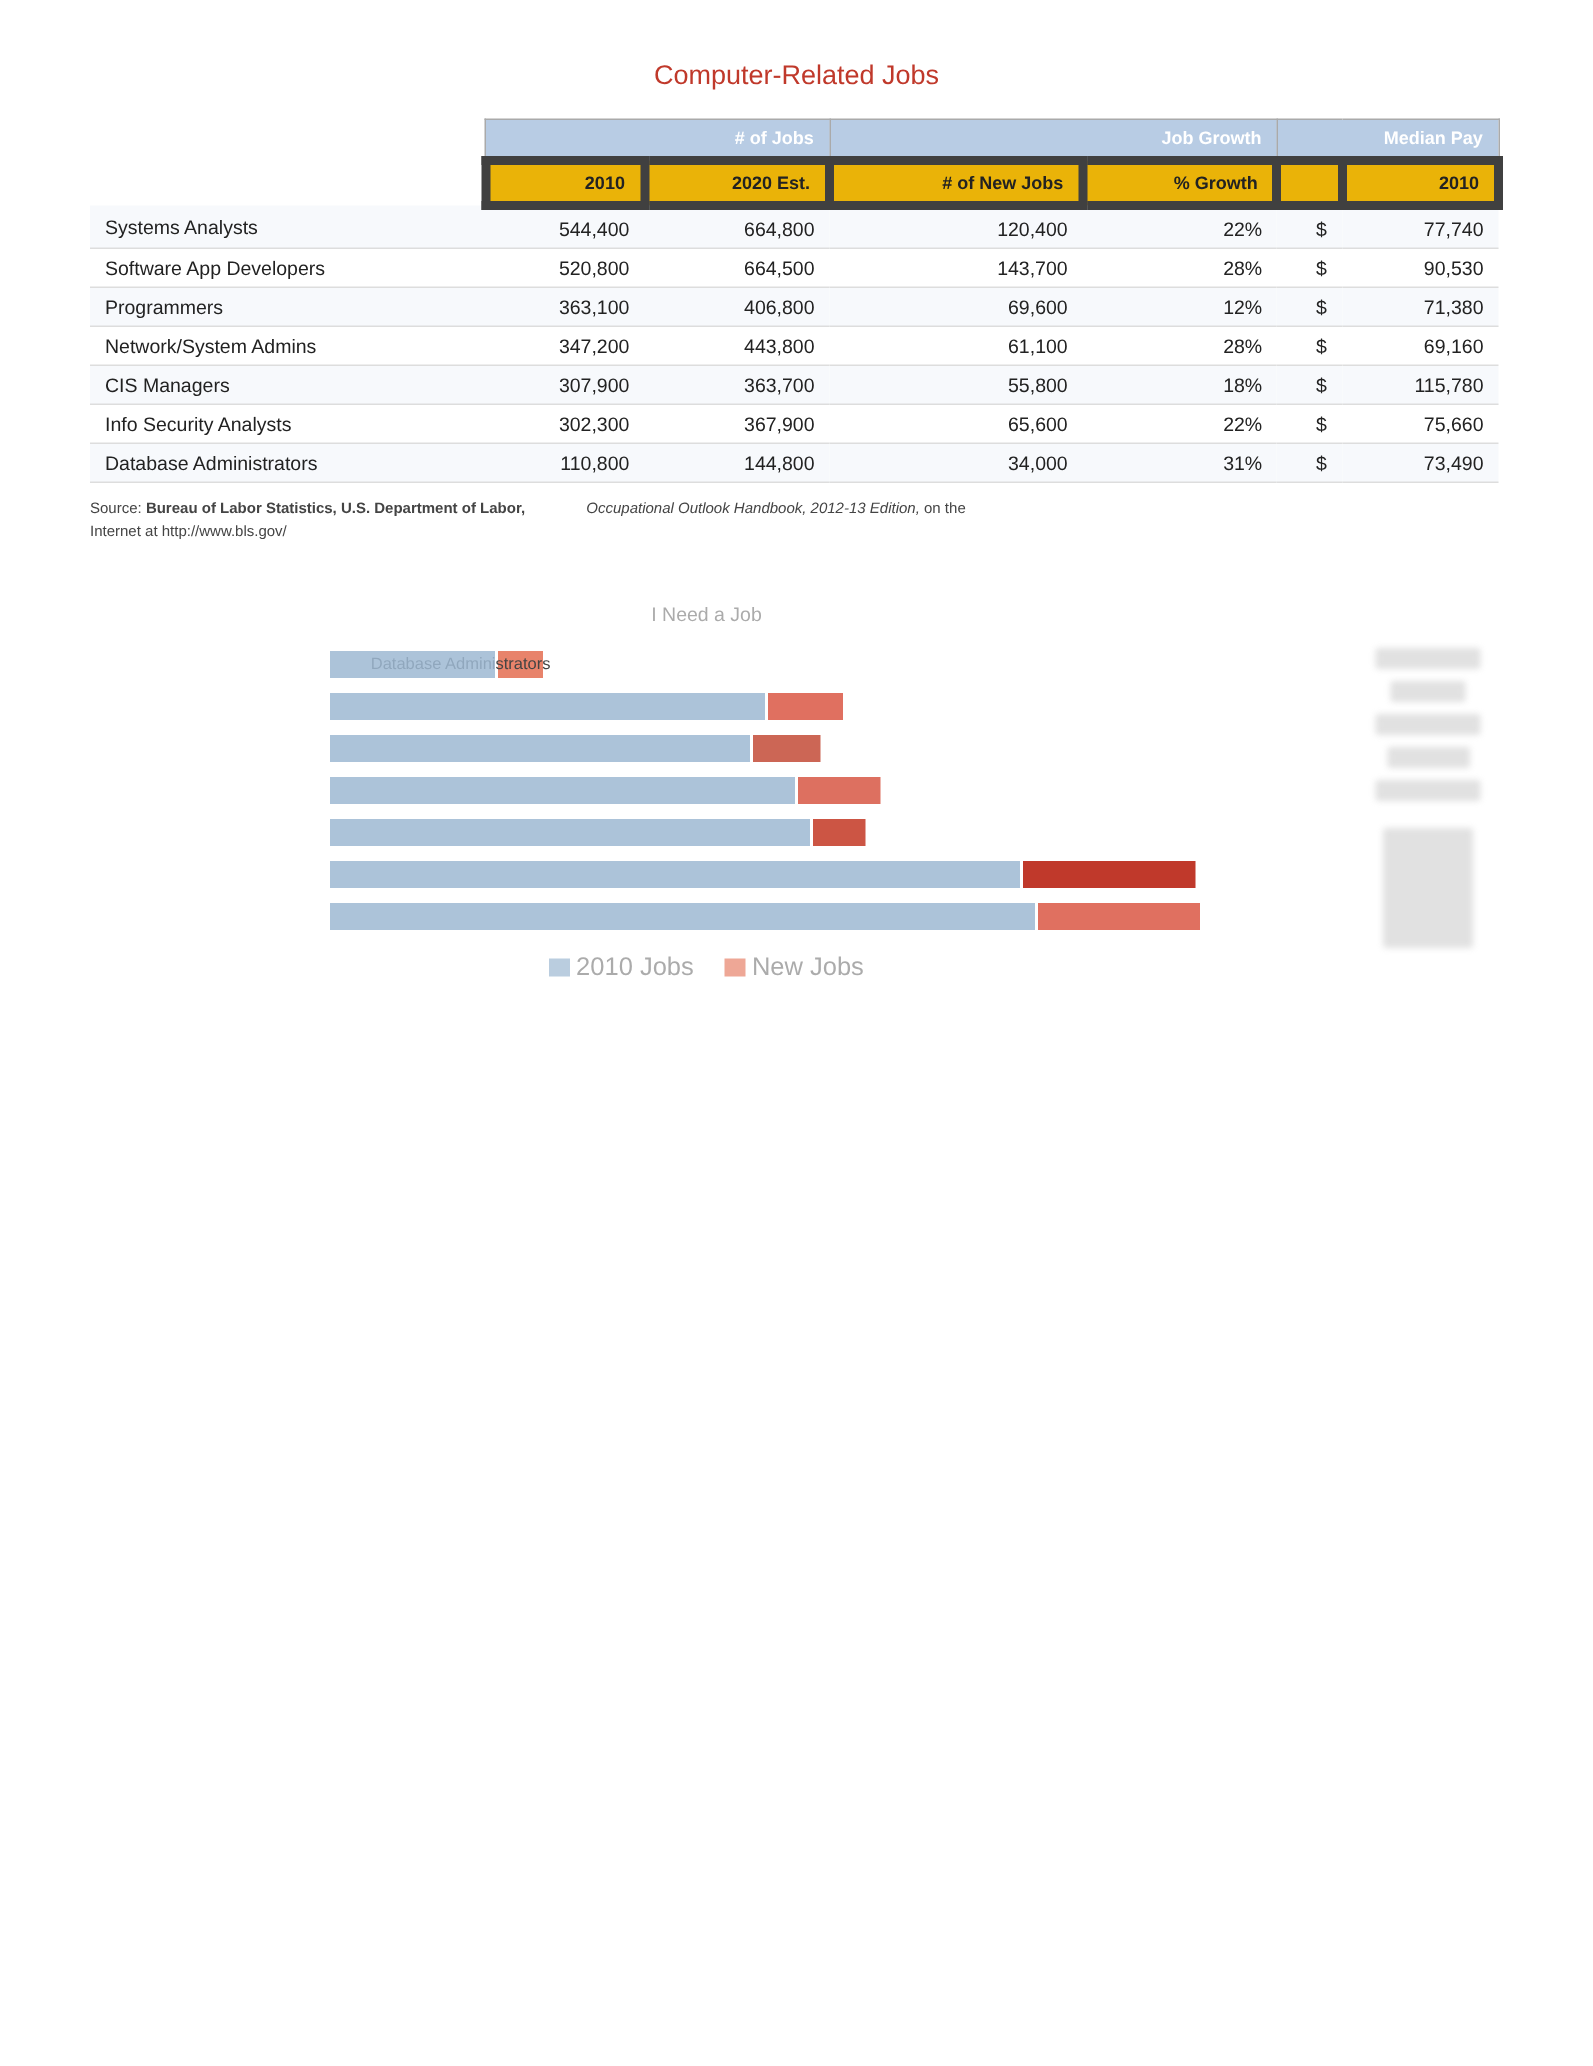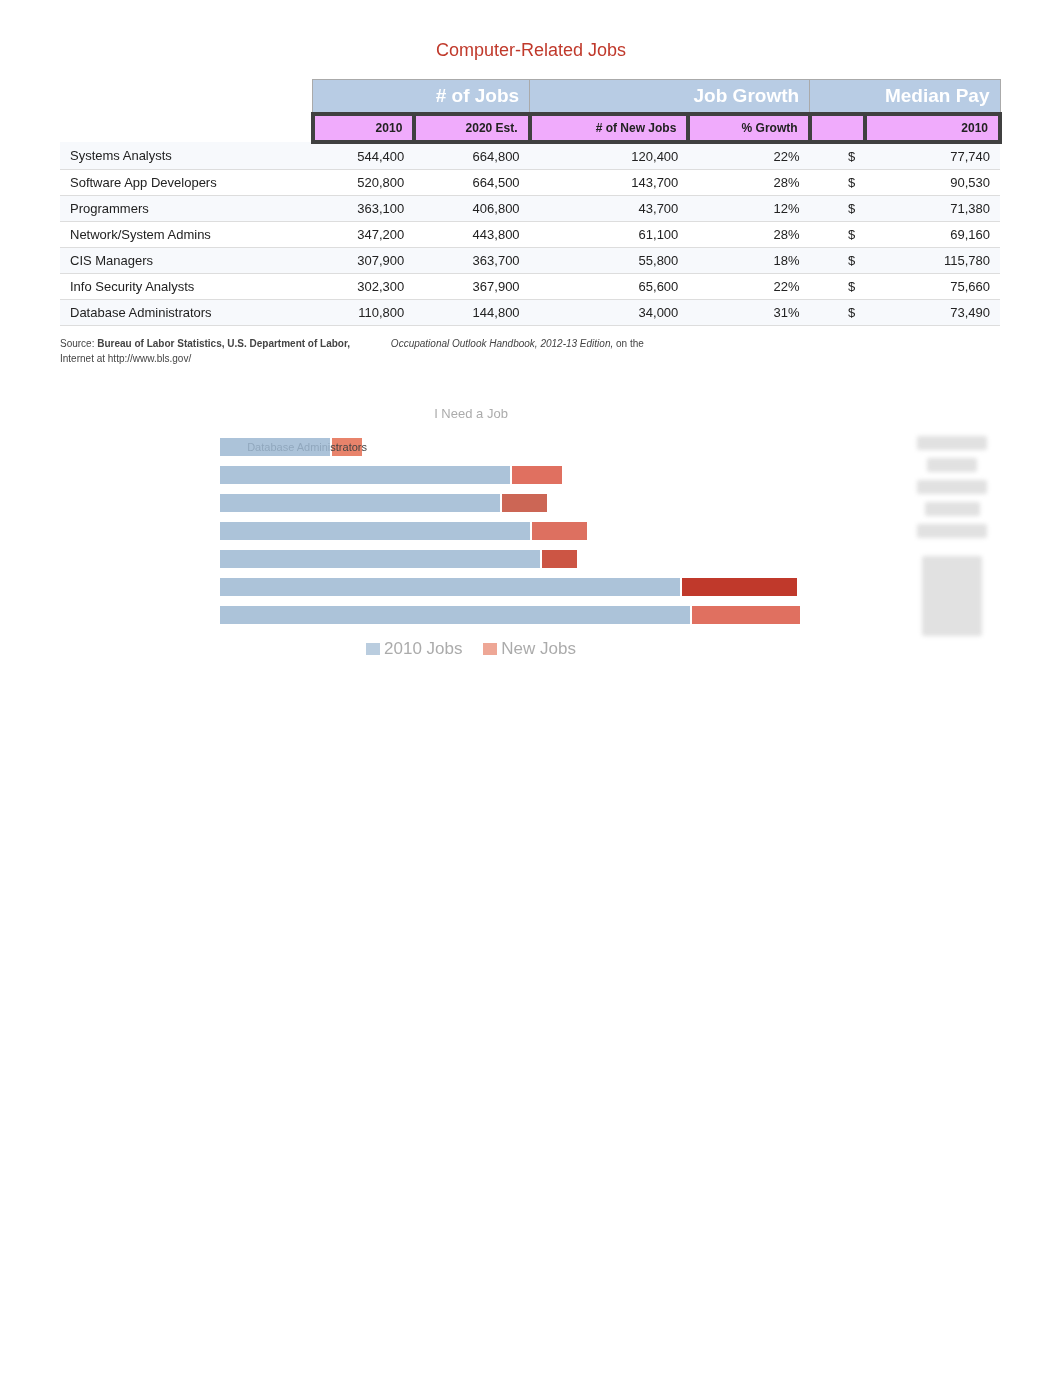--- a/index.html
+++ b/index.html
@@ -36,35 +36,35 @@
     .data-table td:first-child,
     .data-table th:first-child {
       text-align: left;
     }
 
     
     .header-row-1 th {
       background: #b8cce4;
       color: #fff;
       font-weight: bold;
-      font-size: 19px;
+      font-size: 12px;
       border: 1px solid #aaa;
     }
 
     .header-row-1 th.job-title-header {
       background: transparent;
       border: none;
     }
 
     
     .header-row-2 th {
-      background: #f0abfc;
+      background: #eab308;
       font-weight: bold;
       font-size: 12px;
-      border: 4px solid #404040;
+      border: 6px solid #404040;
       vertical-align: bottom;
     }
 
     .header-row-2 th.job-title-sub {
       background: transparent;
       border: none;
     }
 
     
     .data-row td {
@@ -238,21 +238,21 @@
     <td>664,500</td>
     <td>143,700</td>
     <td>28%</td>
     <td>$</td>
     <td>90,530</td>
   </tr>
       <tr class="data-row">
     <td>Programmers</td>
     <td>363,100</td>
     <td>406,800</td>
-    <td>43,700</td>
+    <td>69,600</td>
     <td>12%</td>
     <td>$</td>
     <td>71,380</td>
   </tr>
       <tr class="data-row">
     <td>Network/System Admins</td>
     <td>347,200</td>
     <td>443,800</td>
     <td>61,100</td>
     <td>28%</td>

